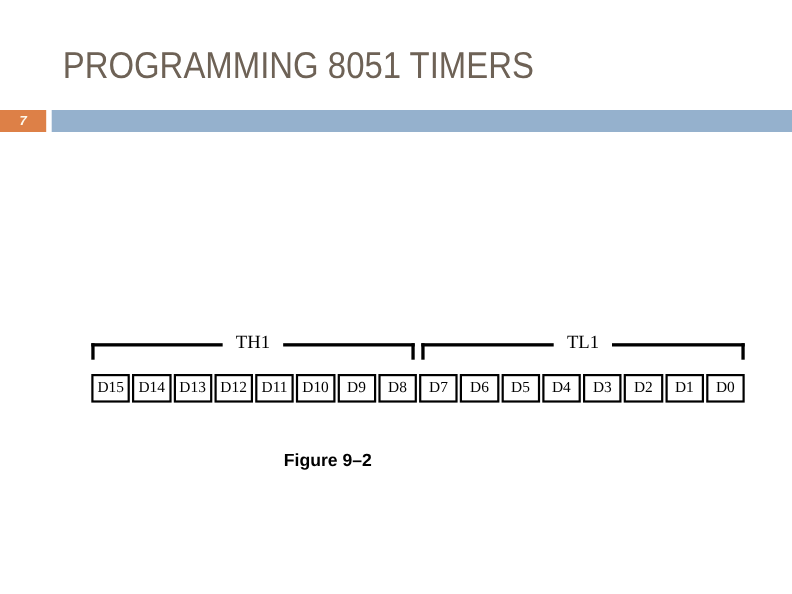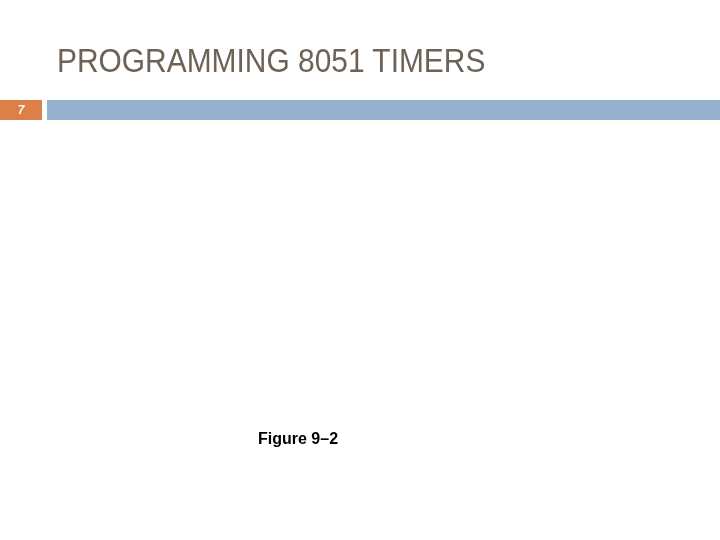--- a/index.html
+++ b/index.html
@@ -85,37 +85,63 @@
     border: 2px solid #000;
     background: #ffffff;
     display: flex; align-items: center; justify-content: center;
     font-family: "Liberation Serif", serif;
     font-size: 14px;
     color: #000;
   }
 
   .caption {
     position: absolute;
-    left: 258px; top: 430px;
+    left: 258px; top: 411px;
     display: flex; gap: 27px;
     font-size: 16px;
     color: #000000;
     white-space: nowrap;
   }
   .caption-label { font-weight: 700; }
 </style>
 </head>
 <body>
 
 <div class="slide-title">PROGRAMMING 8051 TIMERS</div>
 
 <div class="page-box">
   <span>7</span>
 </div>
 
 <div class="band"></div>
 
 <div class="diagram">
+  <div class="bracket-row" id="bracket-row">
+      <div class="bracket">
+        <span class="bracket-label">TH1</span>
+      </div>
+      <div class="bracket">
+        <span class="bracket-label">TL1</span>
+      </div>
+    </div>
+  <div class="cell-row" id="cell-row">
+      <div class="bit-cell">D15</div>
+      <div class="bit-cell">D14</div>
+      <div class="bit-cell">D13</div>
+      <div class="bit-cell">D12</div>
+      <div class="bit-cell">D11</div>
+      <div class="bit-cell">D10</div>
+      <div class="bit-cell">D9</div>
+      <div class="bit-cell">D8</div>
+      <div class="bit-cell">D7</div>
+      <div class="bit-cell">D6</div>
+      <div class="bit-cell">D5</div>
+      <div class="bit-cell">D4</div>
+      <div class="bit-cell">D3</div>
+      <div class="bit-cell">D2</div>
+      <div class="bit-cell">D1</div>
+      <div class="bit-cell">D0</div>
+    </div>
 </div>
 
 <div class="caption">
   <span class="caption-label">Figure 9–2</span>
 </div>
 
 </body></html>

